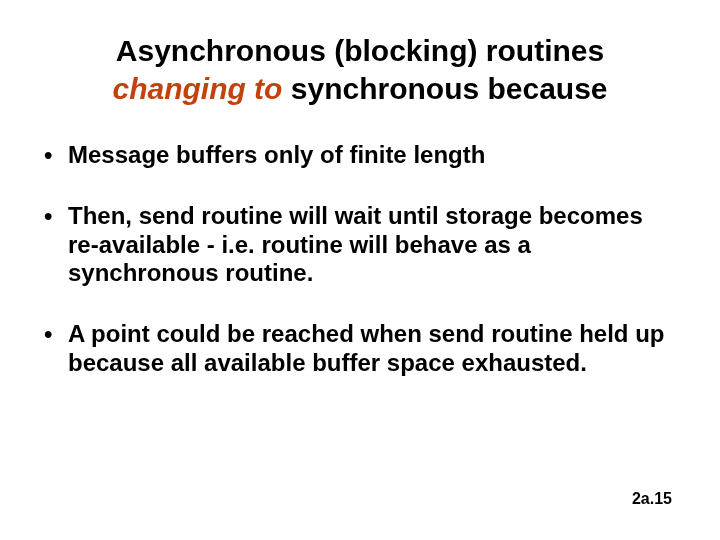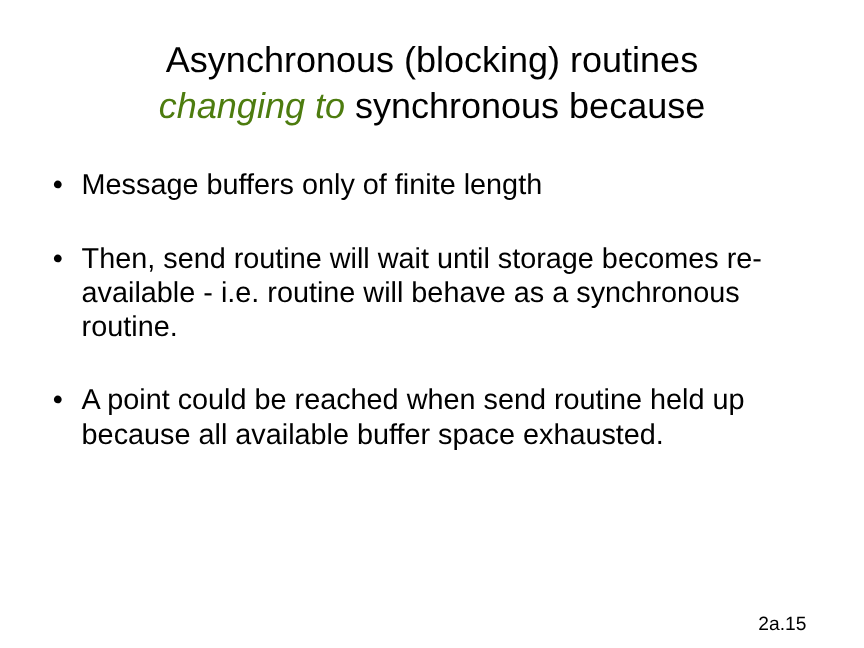--- a/index.html
+++ b/index.html
@@ -10,36 +10,37 @@
     background: #ffffff;
     font-family: Arial, Helvetica, sans-serif;
     color: #000000;
   }
   .slide {
     box-sizing: border-box;
     width: 720px;
     height: 540px;
     padding: 28px 40px 20px 40px;
     position: relative;
+    font-weight: bold;
   }
   .title {
     text-align: center;
     font-size: 30px;
     line-height: 1.25;
     margin-top: 4px;
     margin-bottom: 34px;
   }
   .title .line1 {
     display: block;
   }
   .title .line2 {
     display: block;
   }
   .title .emph {
-    color: #4d7c0f;
+    color: #c2410c;
     font-style: italic;
   }
   ul.body {
     list-style: none;
     padding: 0;
     margin: 0 0 0 0;
   }
   ul.body li {
     position: relative;
     font-size: 24px;
@@ -50,21 +51,21 @@
   ul.body li::before {
     content: "•";
     position: absolute;
     left: 4px;
     top: 0;
     font-size: 24px;
   }
   .footer {
     position: absolute;
     right: 48px;
-    bottom: 10px;
+    bottom: 32px;
     font-size: 16px;
   }
 </style>
 </head>
 <body>
 
 <div class="slide">
   <div class="title">
     <span class="line1">Asynchronous (blocking) routines</span>
     <span class="line2">

